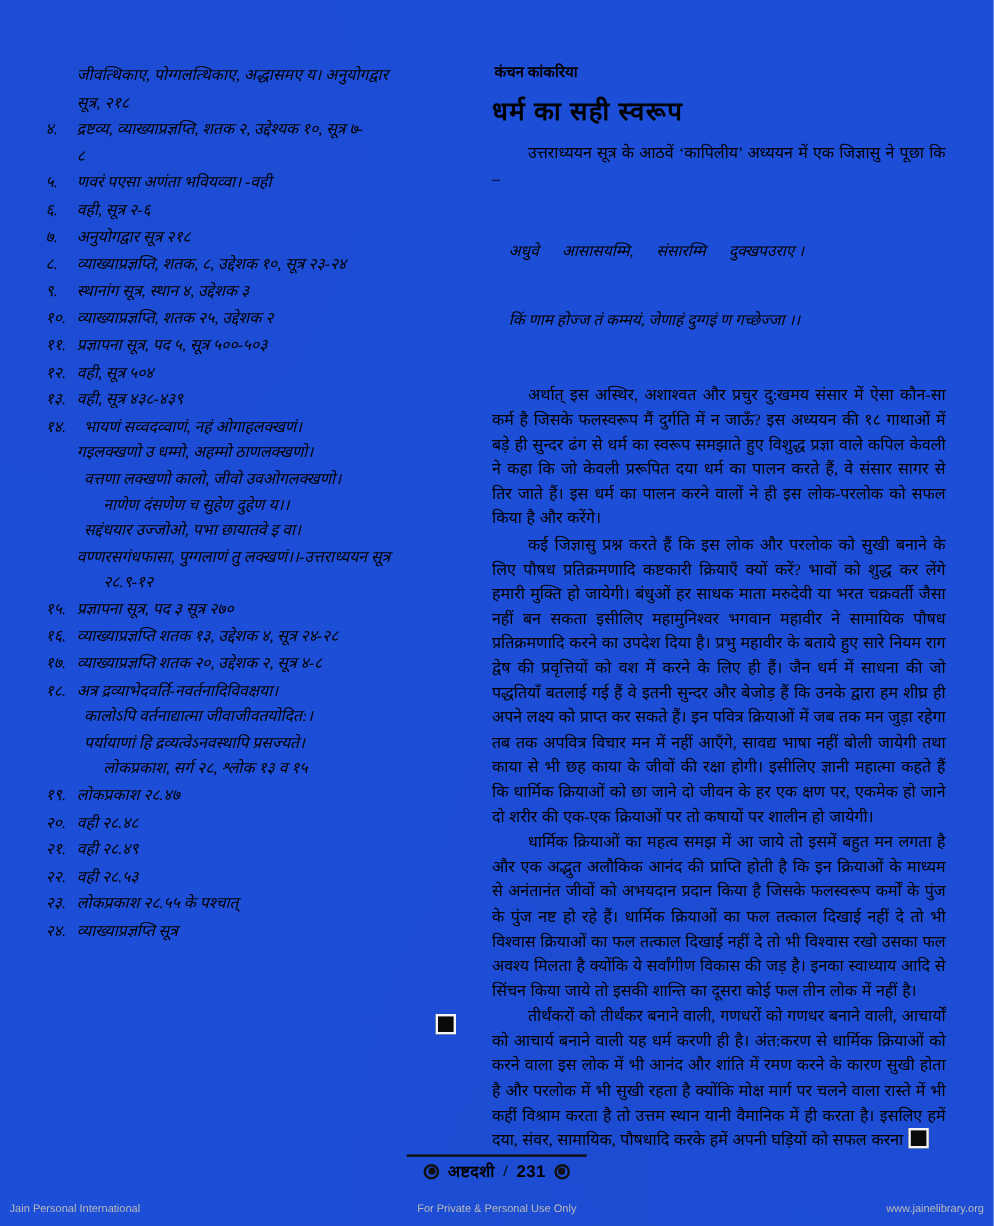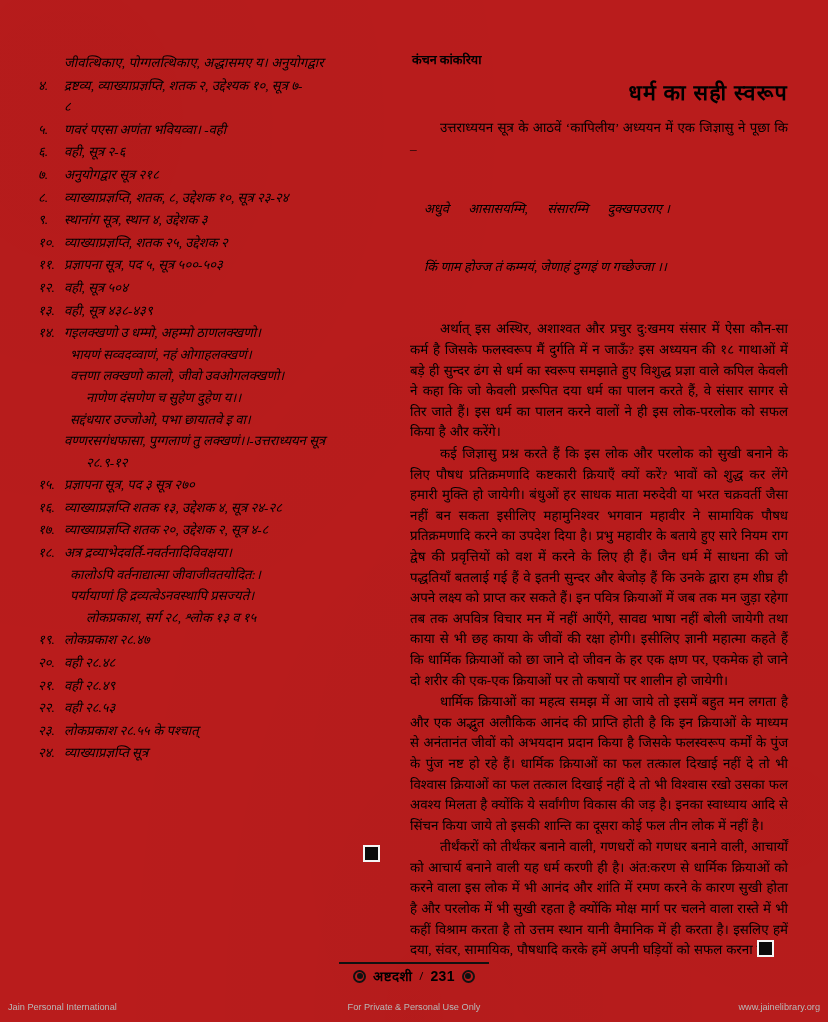--- a/index.html
+++ b/index.html
@@ -12,21 +12,21 @@
     height: 1022px;
     position: relative;
     font-family: "Liberation Serif", "DejaVu Serif", serif;
     color: #000;
     overflow: hidden;
   }
 
   #page {
     position: absolute;
     inset: 0;
-    background: #b91c1c;
+    background: #1d4ed8;
   }
 
   
   #page::before {
     content: "";
     position: absolute;
     inset: 0;
     background:
       radial-gradient(ellipse at 8% 12%, rgba(0,0,0,0.022), rgba(0,0,0,0) 45%),
       radial-gradient(ellipse at 95% 80%, rgba(0,0,0,0.018), rgba(0,0,0,0) 50%),
@@ -94,21 +94,21 @@
   }
 
   
   .byline {
     font-size: 12.6px;
     font-weight: 600;
     line-height: 16px;
     margin: 0 0 12px 2px;
   }
   .article-title {
-    text-align: right;
+    text-align: left;
     font-size: 21.5px;
     font-weight: bold;
     letter-spacing: 1.2px;
     line-height: 26px;
     margin: 0 0 12px 0;
   }
   .para {
     font-size: 13.3px;
     line-height: 20.6px;
     text-align: justify;
@@ -209,20 +209,21 @@
 </head>
 <body>
 
 <div id="page">
 
   <div class="columns">
 
     <div class="col-left">
 
       <div class="fn-lead">जीवत्थिकाए, पोग्गलत्थिकाए, अद्धासमए य। अनुयोगद्वार</div>
+      <div class="fn-lead">सूत्र, २१८</div>
 
       <div class="fn-item">
         <span class="fn-num">४.</span>
         <span class="fn-text">
           <span class="vline">द्रष्टव्य, व्याख्याप्रज्ञप्ति, शतक २, उद्देश्यक १०, सूत्र ७-</span>
           <span class="vline">८</span>
         </span>
       </div>
 
       <div class="fn-item">
@@ -266,22 +267,22 @@
       </div>
 
       <div class="fn-item">
         <span class="fn-num">१३.</span>
         <span class="fn-text">वही, सूत्र ४३८-४३९</span>
       </div>
 
       <div class="fn-item">
         <span class="fn-num">१४.</span>
         <span class="fn-text">
+          <span class="vline ind">भायणं सव्वदव्वाणं, नहं ओगाहलक्खणं।</span>
           <span class="vline">गइलक्खणो उ धम्मो, अहम्मो ठाणलक्खणो।</span>
-          <span class="vline ind">भायणं सव्वदव्वाणं, नहं ओगाहलक्खणं।</span>
           <span class="vline ind">वत्तणा लक्खणो कालो, जीवो उवओगलक्खणो।</span>
           <span class="vline ind2">नाणेण दंसणेण च सुहेण दुहेण य।।</span>
           <span class="vline ind">सद्दंधयार उज्जोओ, पभा छायातवे इ वा।</span>
           <span class="vline">वण्णरसगंधफासा, पुग्गलाणं तु लक्खणं।।-उत्तराध्ययन सूत्र</span>
           <span class="vline ind2">२८.९-१२</span>
         </span>
       </div>
 
       <div class="fn-item">
         <span class="fn-num">१५.</span>

